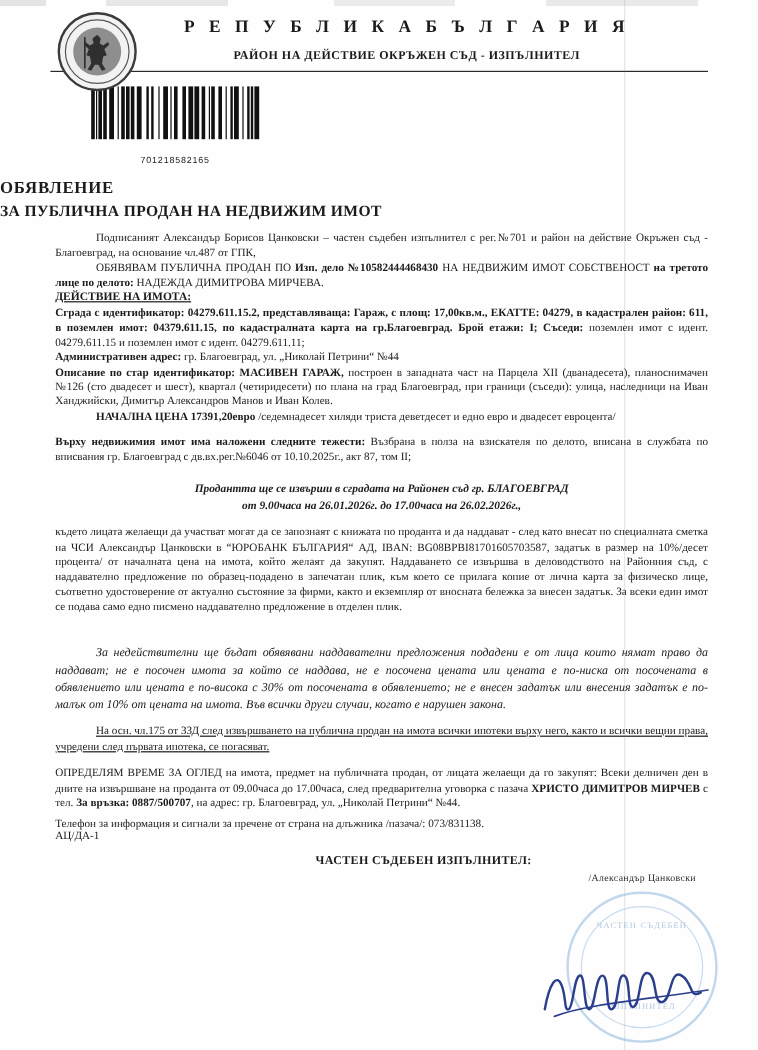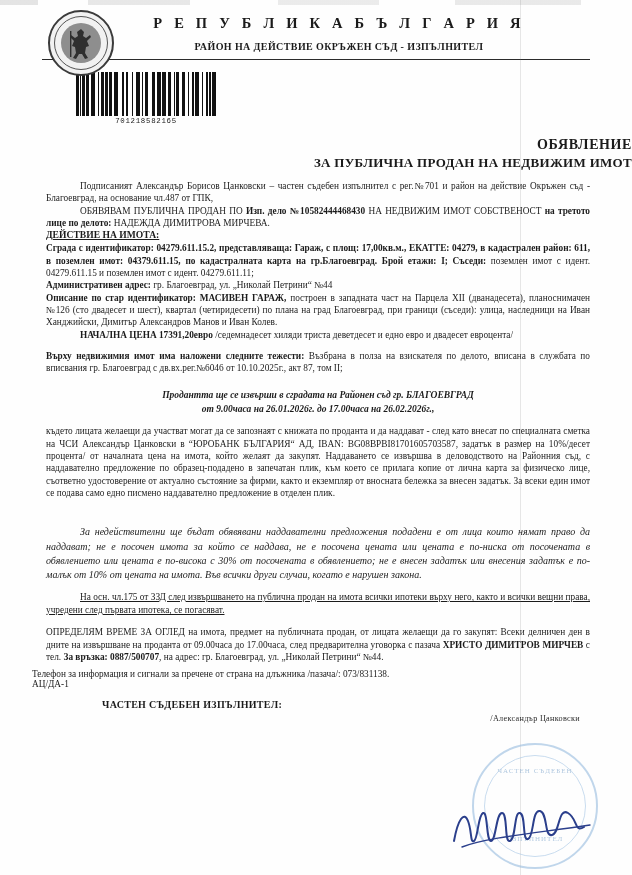--- a/index.html
+++ b/index.html
@@ -109,27 +109,27 @@
   }
   .barcode i {
     display: block;
     background: #111;
     height: 100%;
   }
   .barcode-num {
     text-align: center;
     font-size: 7.4px;
     letter-spacing: .7px;
-    margin-top: 1px;
-    font-family: Liberation Mono, monospace;
+    margin-top: 13px;
+    font-family: Liberation Sans, sans-serif;
   }
 
   
   .doc-title {
-    text-align: right;
+    text-align: left;
     margin-top: 12px;
   }
   .doc-title .t1 {
     font-size: 14px;
     font-weight: 700;
     letter-spacing: .6px;
   }
   .doc-title .t2 {
     font-size: 13px;
     font-weight: 700;
@@ -183,24 +183,25 @@
   }
   .zzd-block {
     text-decoration: underline;
     text-align: justify;
     font-size: 9.3px;
     line-height: 1.4;
   }
 
   
   .footer {
-    padding: 0 42px 0 32px;
+    padding: 0 42px 0 46px;
     font-size: 9.3px;
   }
   .sig-line {
+    text-align: center;
     font-weight: 700;
     font-size: 10px;
     letter-spacing: .3px;
     margin-top: 10px;
     position: relative;
     padding-left: 70px;
   }
   .sig-name {
     position: absolute;
     right: 10px;

